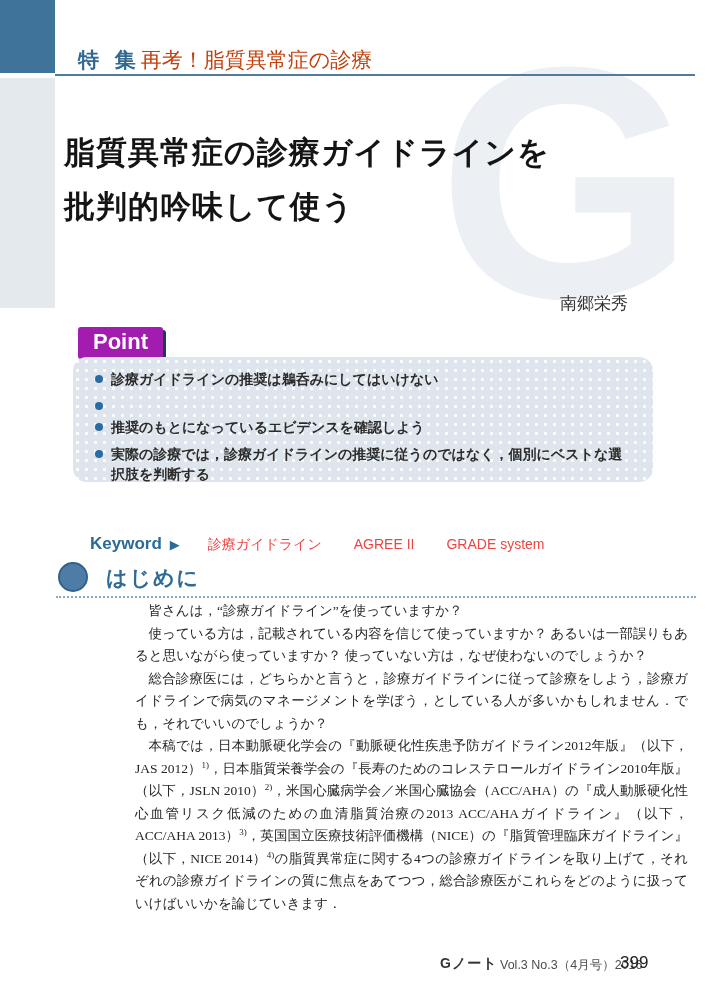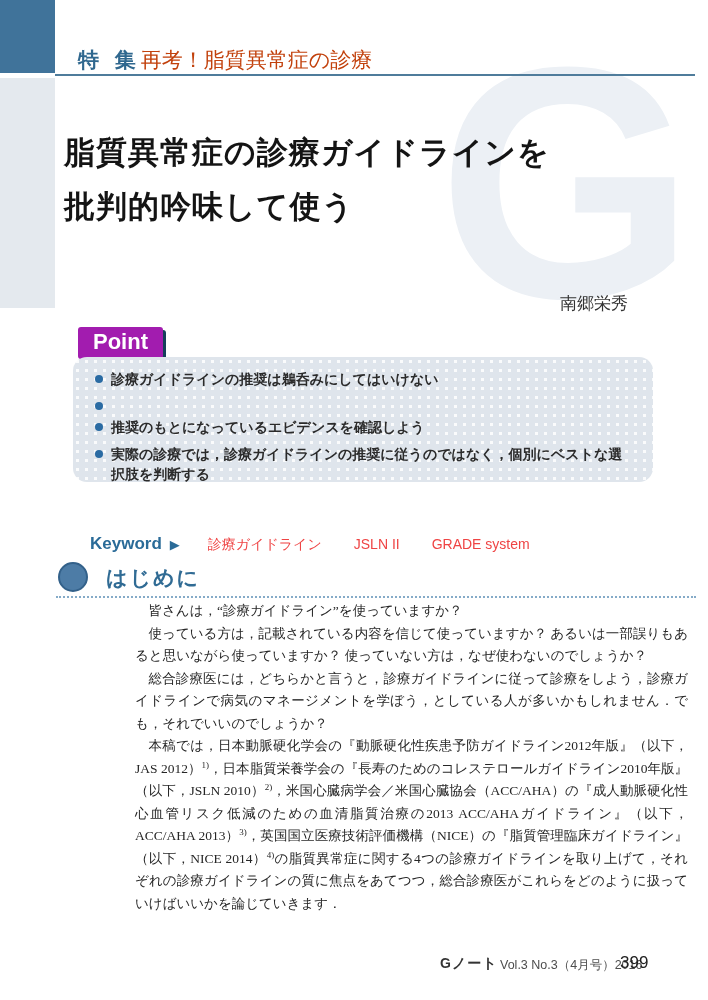--- a/index.html
+++ b/index.html
@@ -160,21 +160,21 @@
         <span class="point-dot"></span>
         <span>実際の診療では，診療ガイドラインの推奨に従うのではなく，個別にベストな選択肢を判断する</span>
       </li>
     </ul>
   </div>
 
   <div class="keyword-row">
     <span class="keyword-label">Keyword</span>
     <span class="keyword-arrow">▶</span>
     <span class="keyword-item">診療ガイドライン</span>
-    <span class="keyword-item">JSLN II</span>
+    <span class="keyword-item">AGREE II</span>
     <span class="keyword-item">GRADE system</span>
   </div>
 
   <div class="section-heading">
     <span class="section-circle"></span>
     <span class="section-title">はじめに</span>
   </div>
 
   <div class="body-text">
     <p>皆さんは，“診療ガイドライン”を使っていますか？</p>

